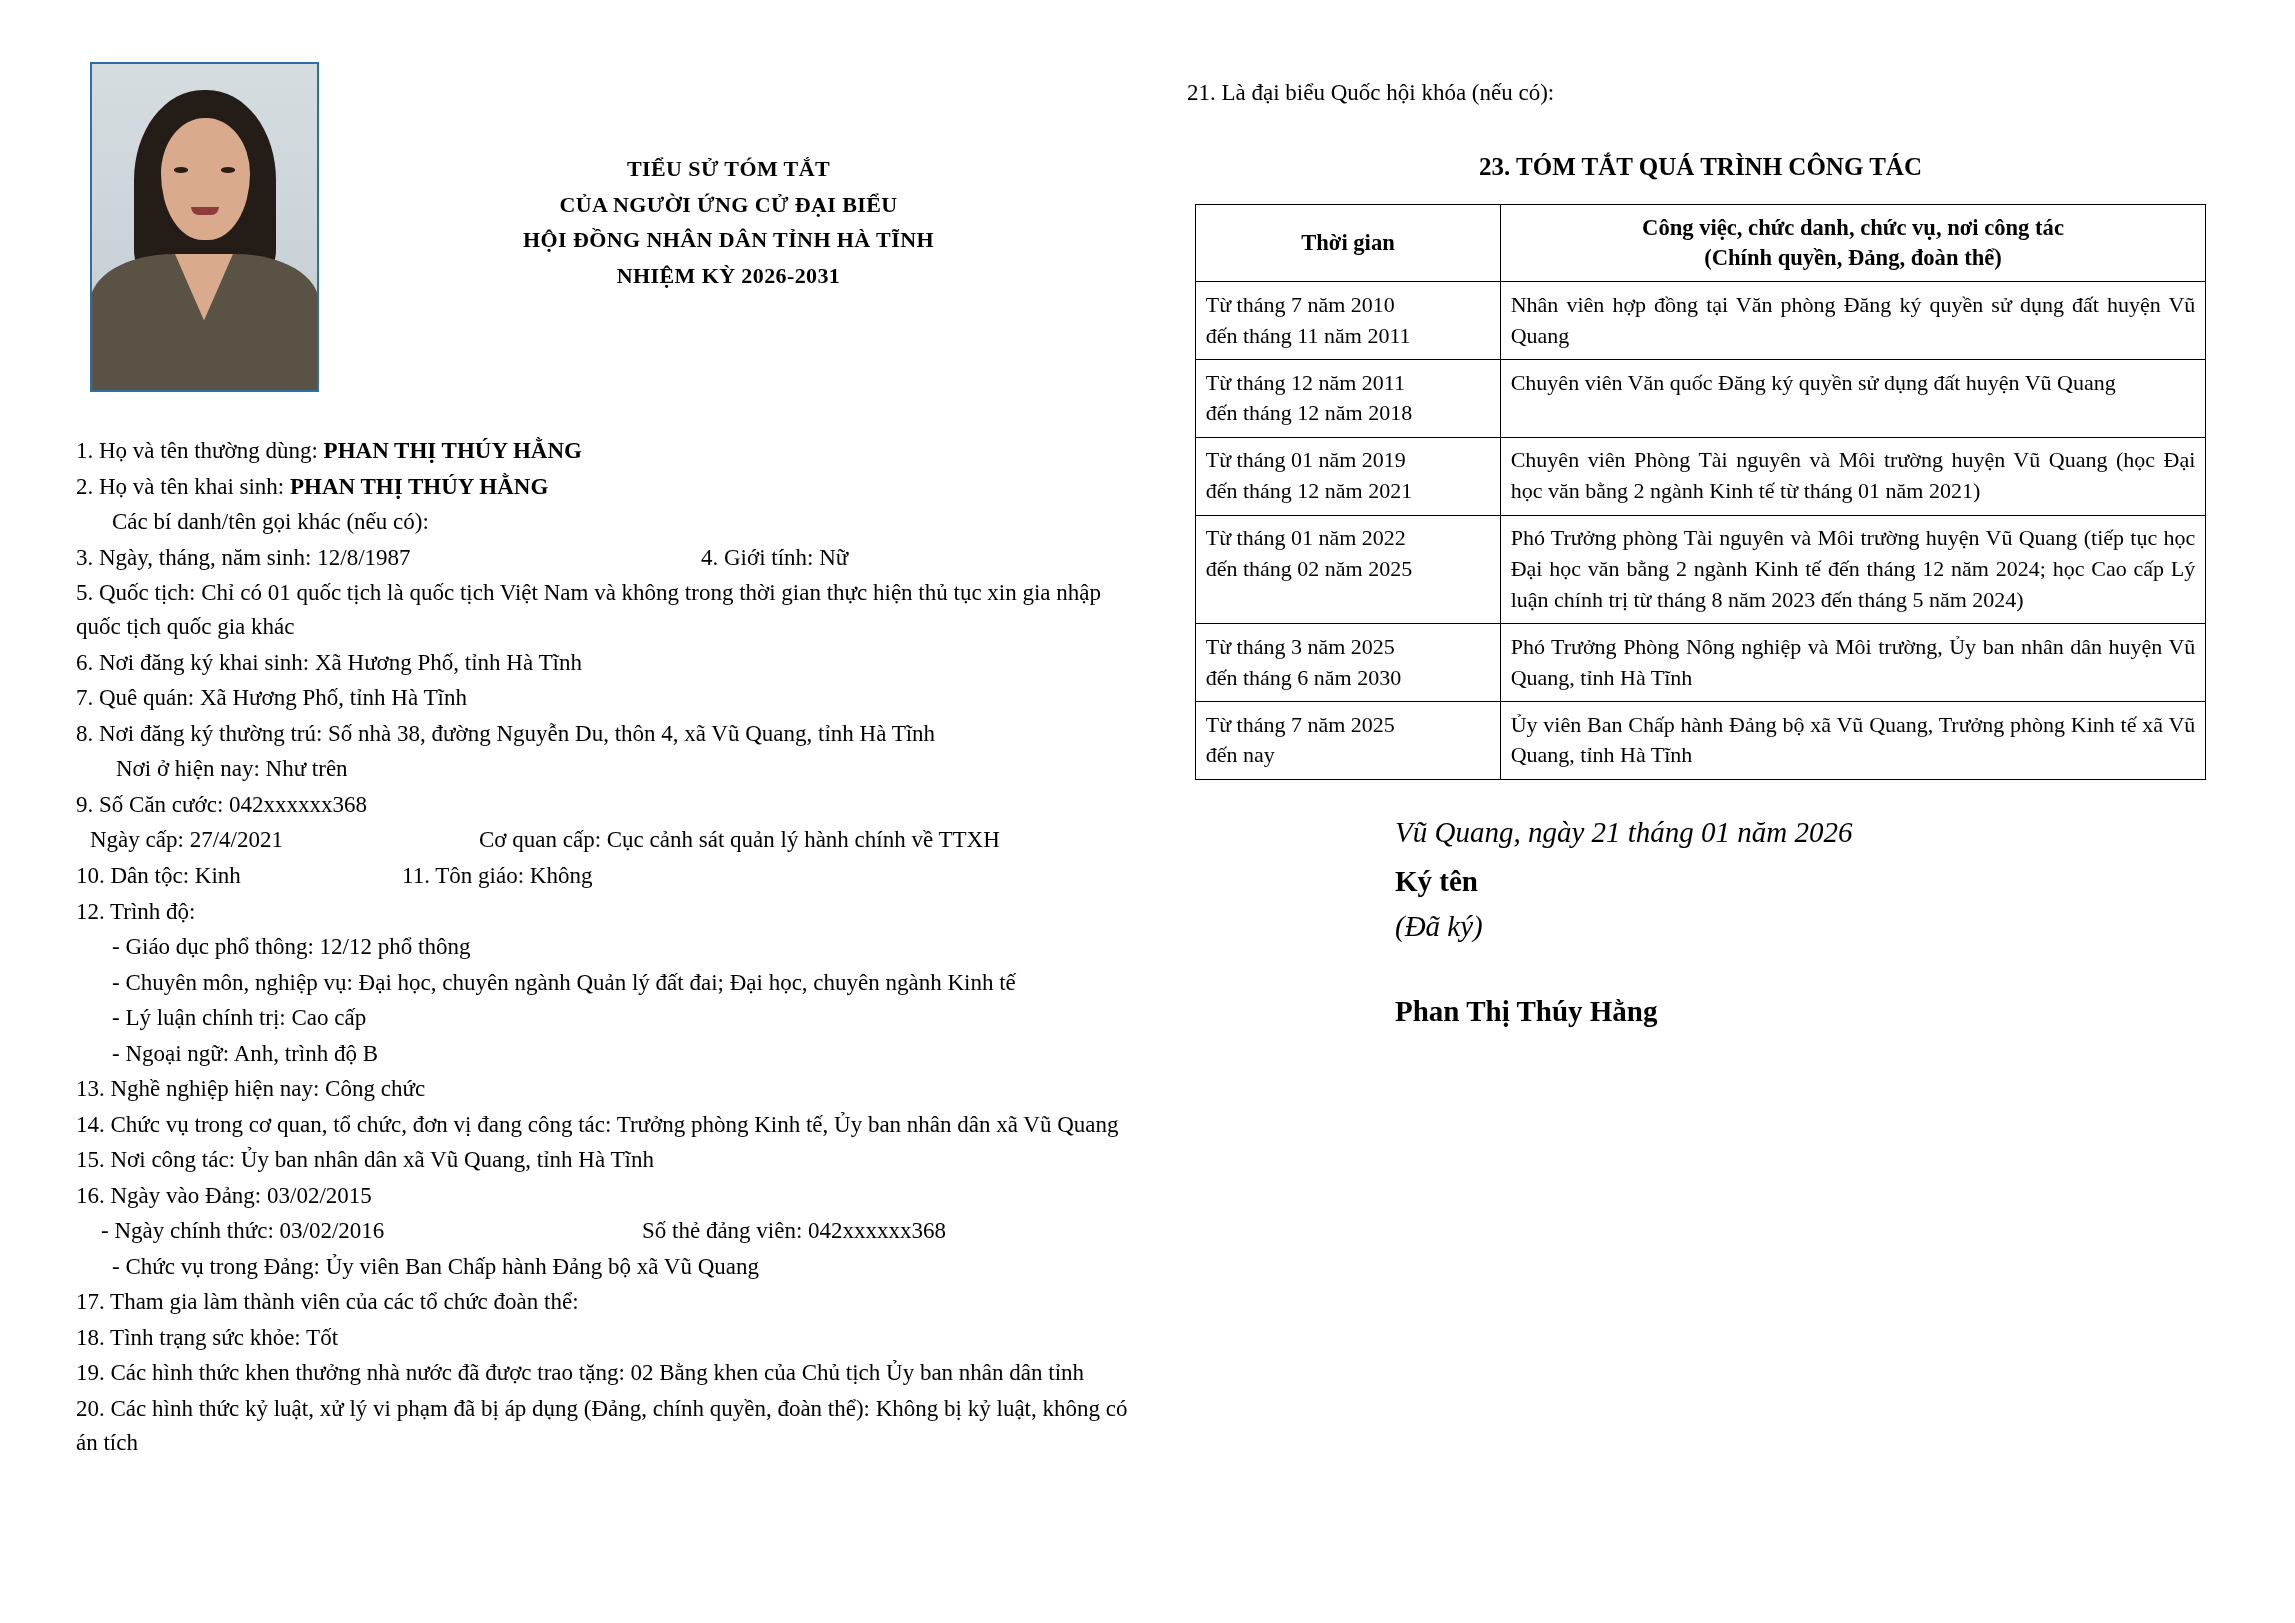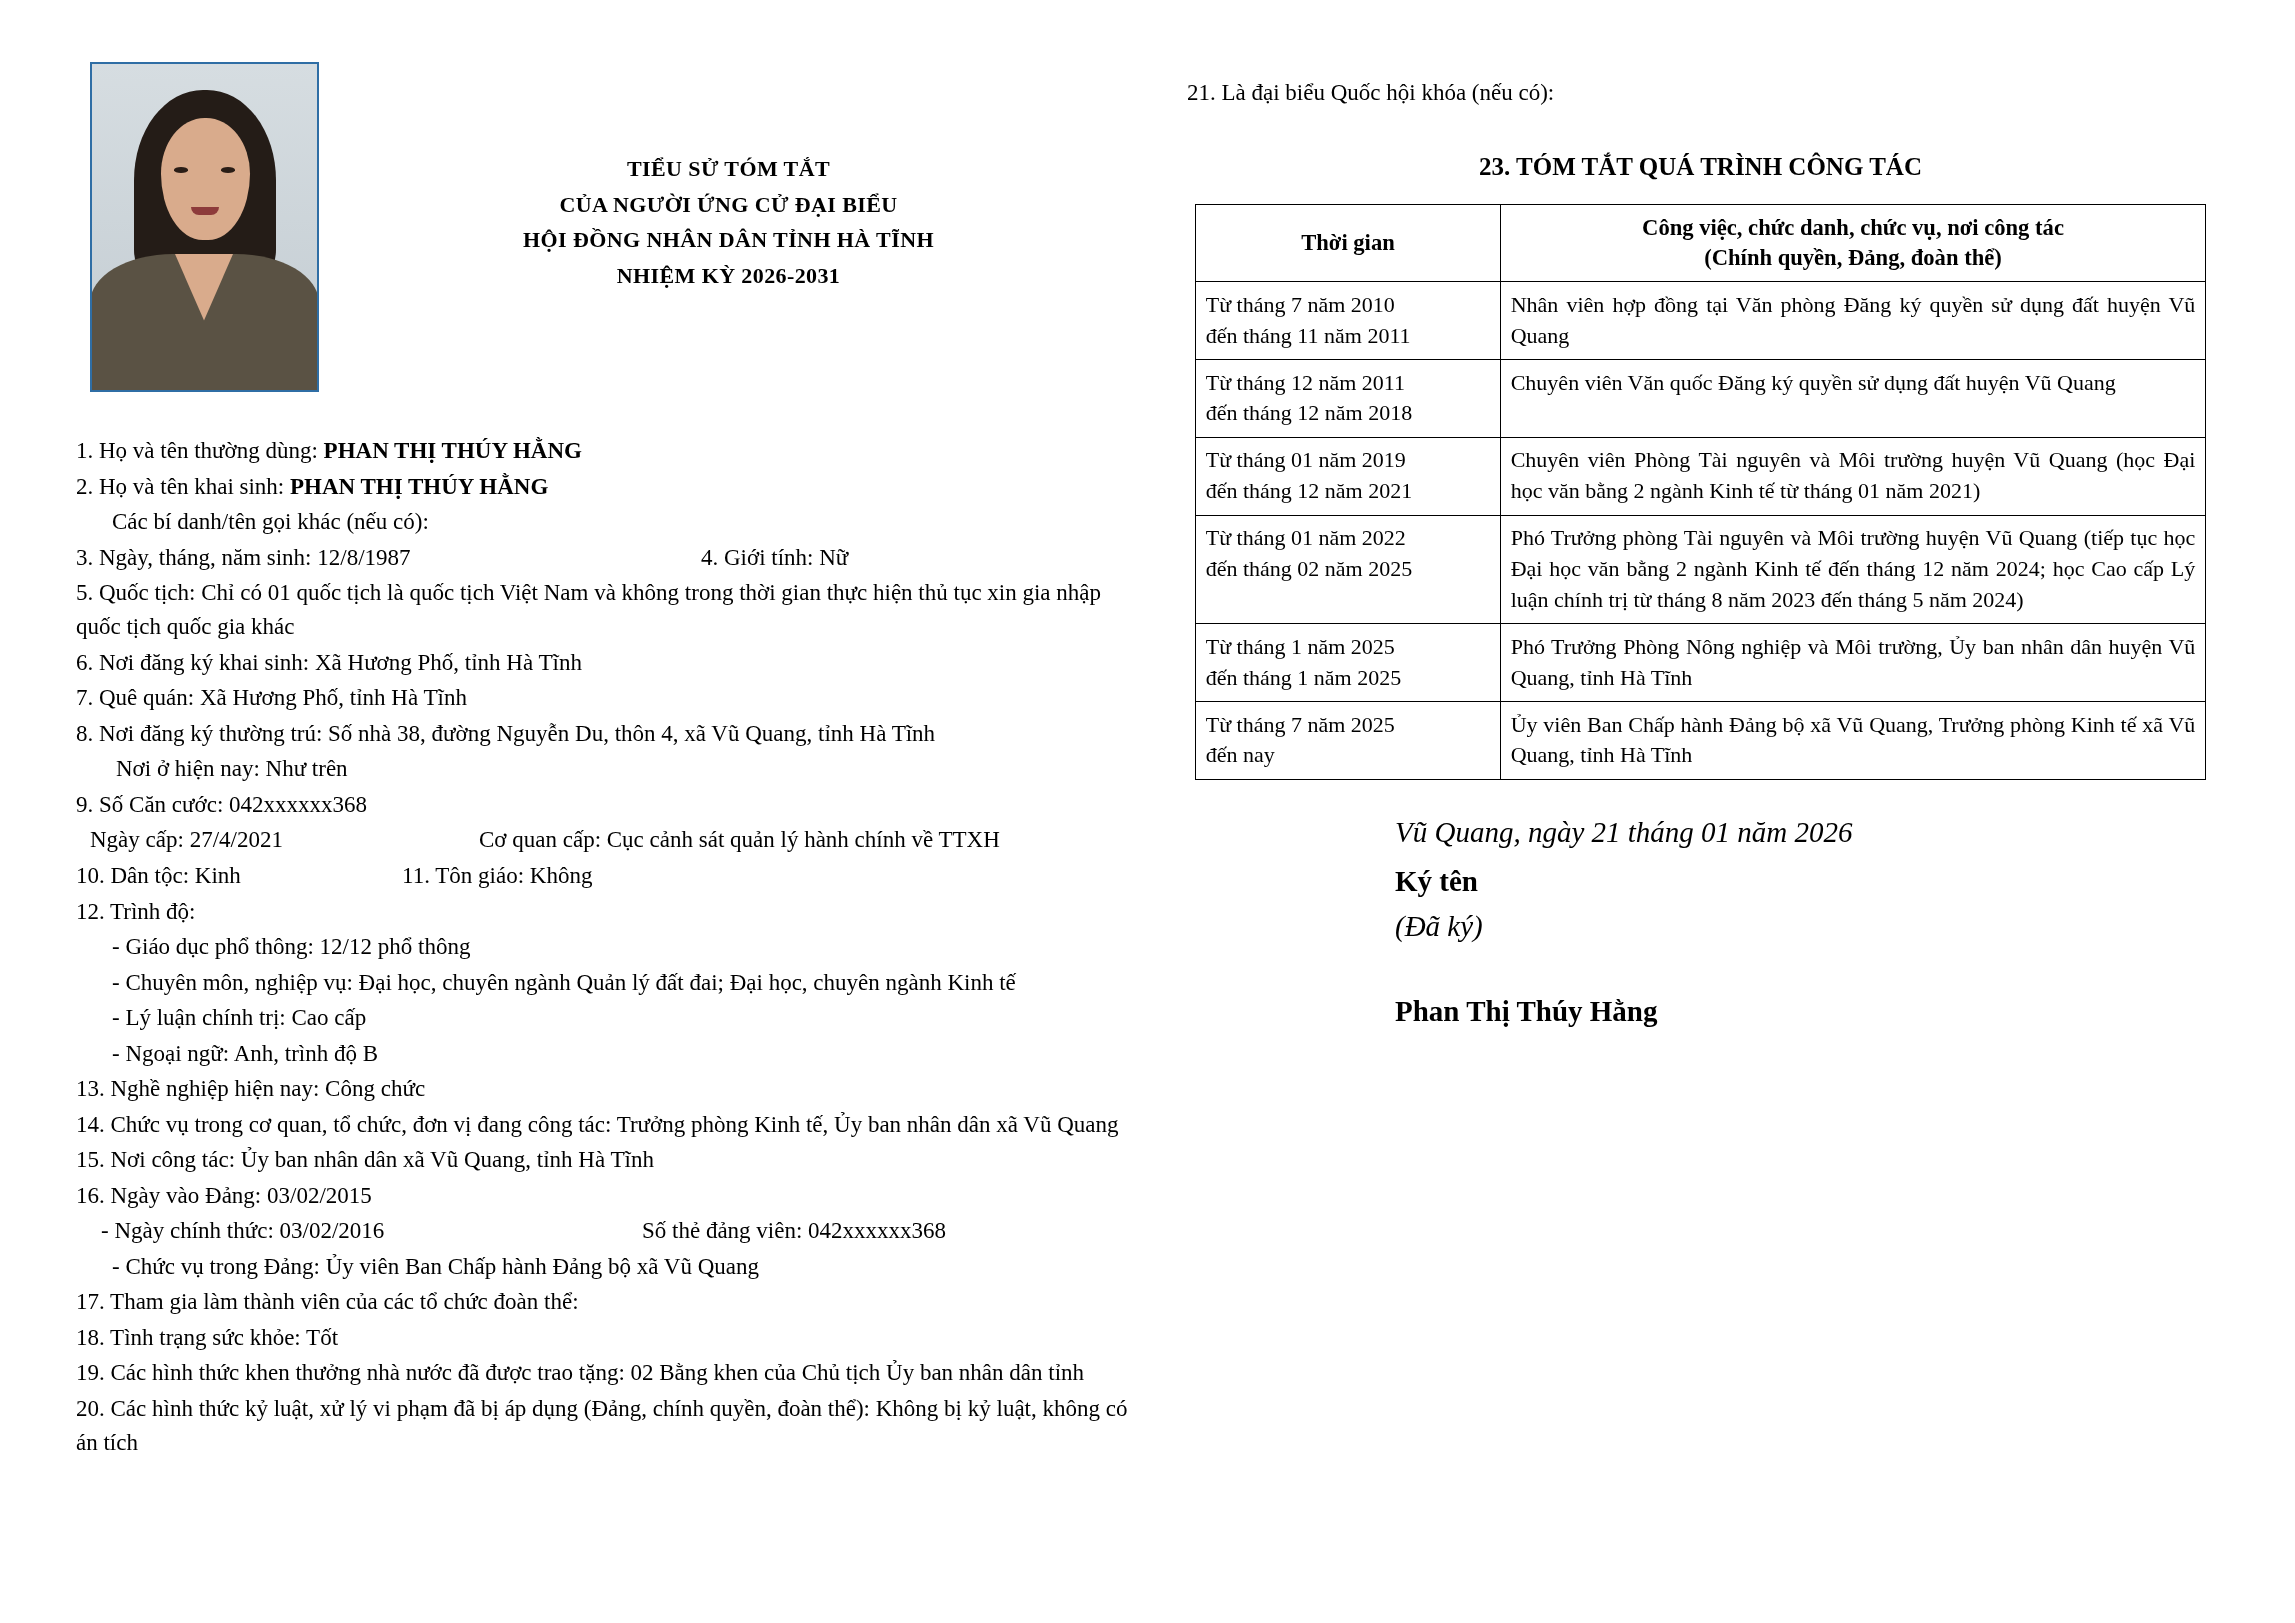--- a/index.html
+++ b/index.html
@@ -342,22 +342,22 @@
           </tr>
           <tr>
             <td class="time">
               <span class="l">Từ tháng 01 năm 2022</span>
               <span class="l">đến tháng 02 năm 2025</span>
             </td>
             <td>Phó Trưởng phòng Tài nguyên và Môi trường huyện Vũ Quang (tiếp tục học Đại học văn bằng 2 ngành Kinh tế đến tháng 12 năm 2024; học Cao cấp Lý luận chính trị từ tháng 8 năm 2023 đến tháng 5 năm 2024)</td>
           </tr>
           <tr>
             <td class="time">
-              <span class="l">Từ tháng 1 năm 2025</span>
-              <span class="l">đến tháng 1 năm 2025</span>
+              <span class="l">Từ tháng 3 năm 2025</span>
+              <span class="l">đến tháng 6 năm 2030</span>
             </td>
             <td>Phó Trưởng Phòng Nông nghiệp và Môi trường, Ủy ban nhân dân huyện Vũ Quang, tỉnh Hà Tĩnh</td>
           </tr>
           <tr>
             <td class="time">
               <span class="l">Từ tháng 7 năm 2025</span>
               <span class="l">đến nay</span>
             </td>
             <td>Ủy viên Ban Chấp hành Đảng bộ xã Vũ Quang, Trưởng phòng Kinh tế xã Vũ Quang, tỉnh Hà Tĩnh</td>
           </tr>

